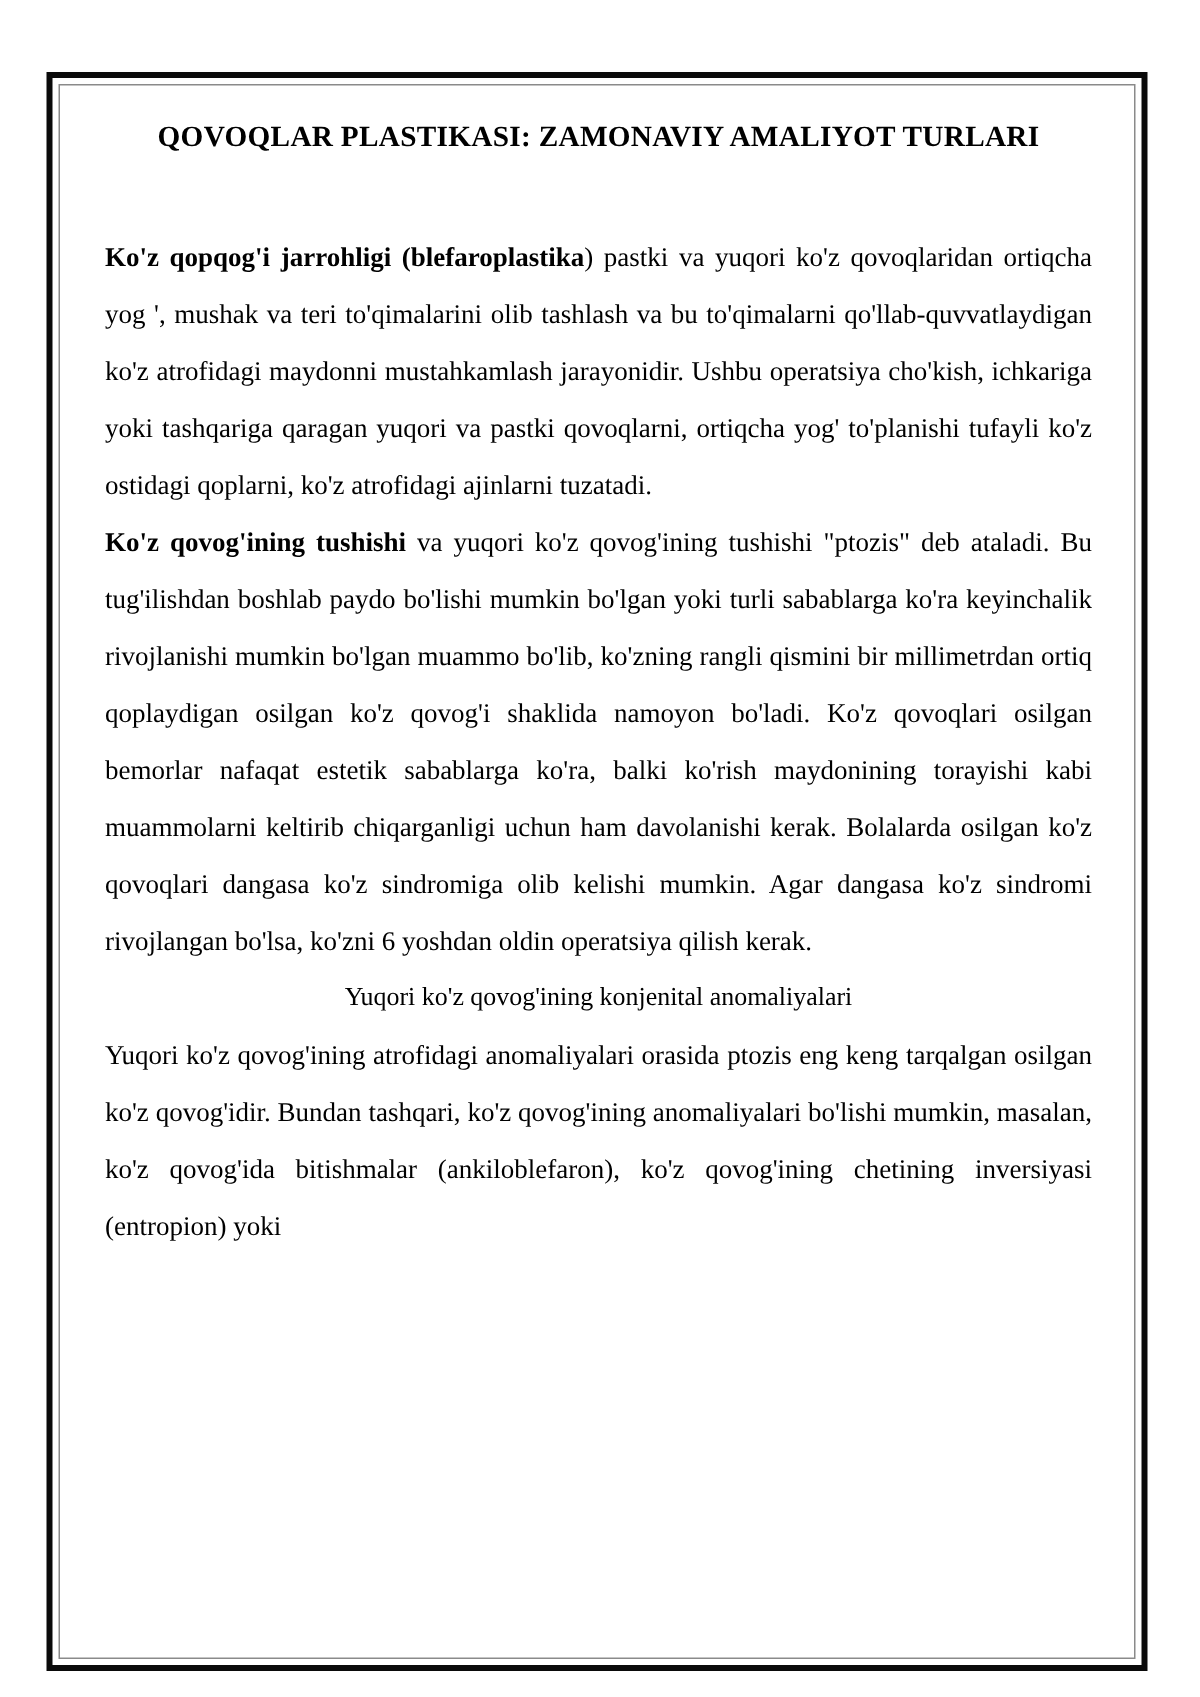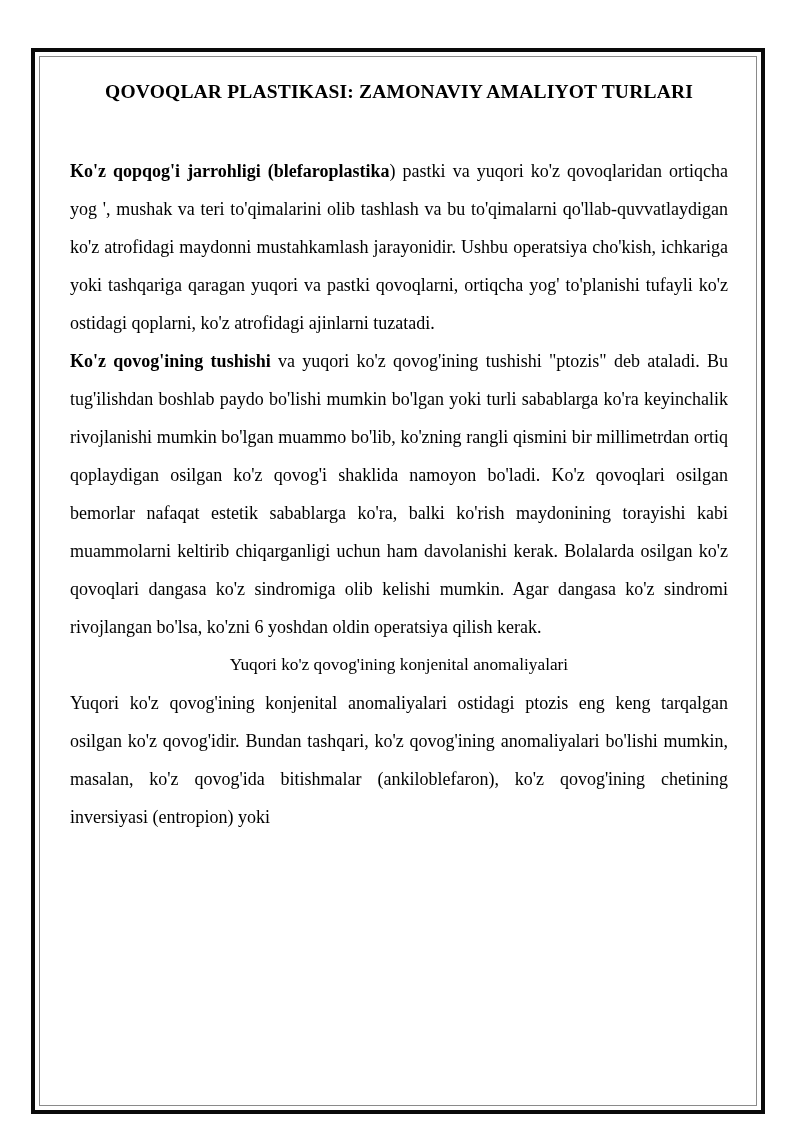--- a/index.html
+++ b/index.html
@@ -114,16 +114,16 @@
     <h1 class="doc-title">QOVOQLAR PLASTIKASI: ZAMONAVIY AMALIYOT TURLARI</h1>
 
     <p class="para"><span class="lead">Ko'z qopqog'i jarrohligi (blefaroplastika</span><span>) pastki va yuqori ko'z qovoqlaridan ortiqcha yog ', mushak va teri to'qimalarini olib tashlash va bu to'qimalarni qo'llab-quvvatlaydigan ko'z atrofidagi maydonni mustahkamlash jarayonidir. Ushbu operatsiya cho'kish, ichkariga yoki tashqariga qaragan yuqori va pastki qovoqlarni, ortiqcha yog' to'planishi tufayli ko'z ostidagi qoplarni, ko'z atrofidagi ajinlarni tuzatadi.</span></p>
 
 
     <p class="para"><span class="lead">Ko'z qovog'ining tushishi</span><span> va yuqori ko'z qovog'ining tushishi "ptozis" deb ataladi. Bu tug'ilishdan boshlab paydo bo'lishi mumkin bo'lgan yoki turli sabablarga ko'ra keyinchalik rivojlanishi mumkin bo'lgan muammo bo'lib, ko'zning rangli qismini bir millimetrdan ortiq qoplaydigan osilgan ko'z qovog'i shaklida namoyon bo'ladi. Ko'z qovoqlari osilgan bemorlar nafaqat estetik sabablarga ko'ra, balki ko'rish maydonining torayishi kabi muammolarni keltirib chiqarganligi uchun ham davolanishi kerak. Bolalarda osilgan ko'z qovoqlari dangasa ko'z sindromiga olib kelishi mumkin. Agar dangasa ko'z sindromi rivojlangan bo'lsa, ko'zni 6 yoshdan oldin operatsiya qilish kerak.</span></p>
 
 
     <p class="plain-line">Yuqori ko'z qovog'ining konjenital anomaliyalari</p>
 
-    <p class="para last-line-natural">Yuqori ko'z qovog'ining konjenital anomaliyalari ostidagi ptozis eng keng tarqalgan osilgan ko'z qovog'idir. Bundan tashqari, ko'z qovog'ining anomaliyalari bo'lishi mumkin, masalan, ko'z qovog'ida bitishmalar (ankiloblefaron), ko'z qovog'ining chetining inversiyasi (entropion) yoki</p>
+    <p class="para last-line-natural">Yuqori ko'z qovog'ining atrofidagi anomaliyalari orasida ptozis eng keng tarqalgan osilgan ko'z qovog'idir. Bundan tashqari, ko'z qovog'ining anomaliyalari bo'lishi mumkin, masalan, ko'z qovog'ida bitishmalar (ankiloblefaron), ko'z qovog'ining chetining inversiyasi (entropion) yoki</p>
 
   </div>
 </div>
 
 </body></html>

